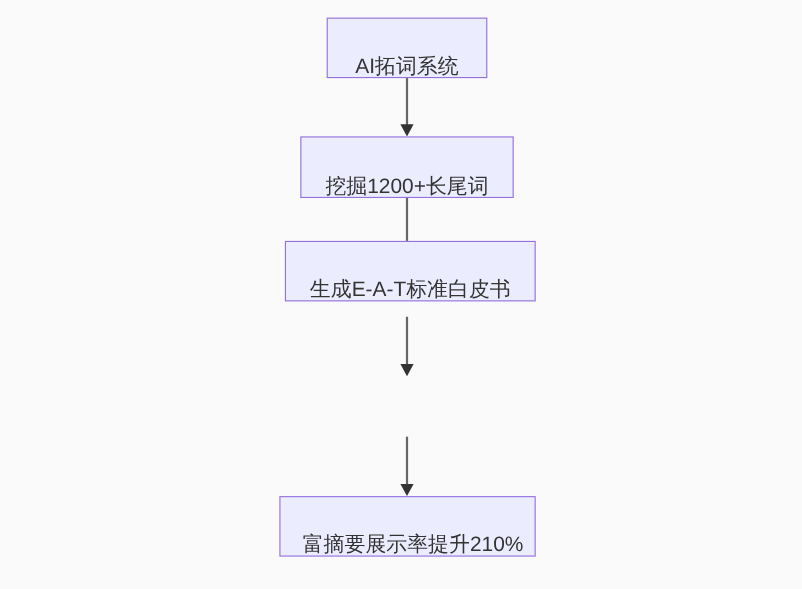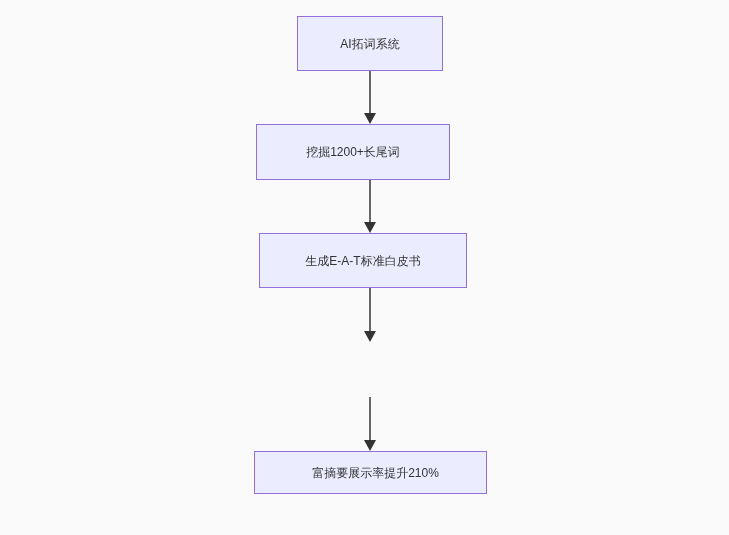--- a/index.html
+++ b/index.html
@@ -18,36 +18,36 @@
     overflow: hidden;
   }
   .canvas {
     position: relative;
     width: 729px; height: 535px;
     background: var(--canvas-bg);
   }
   .flow-node {
     position: absolute;
     display: flex;
-    align-items: center;
+    align-items: flex-end;
     justify-content: center;
     background: var(--node-fill);
     border: 1px solid var(--node-border);
     color: var(--node-text);
-    font-size: 12px;
+    font-size: 19px;
     line-height: 1;
     white-space: nowrap;
     text-align: center;
   }
   
   .n1 { left: 297px; top: 16px;  width: 146px; height: 55px; }
-  .n2 { left: 256px; top: 124px; width: 194px; height: 56px; }
-  .n3 { left: 259px; top: 233px; width: 208px; height: 55px; }
+  .n2 { left: 273px; top: 124px; width: 194px; height: 56px; }
+  .n3 { left: 259px; top: 219px; width: 228px; height: 55px; }
   .n4 { left: 263px; top: 342px; width: 215px; height: 55px; }
-  .n5 { left: 254px; top: 451px; width: 233px; height: 43px; padding-left: 10px; }
+  .n5 { left: 254px; top: 451px; width: 233px; height: 55px; padding-left: 10px; }
 
   .flow-edge {
     position: absolute;
     left: 370px;
     width: 0;
     transform: translateX(-50%);
     display: flex;
     flex-direction: column;
     align-items: center;
   }

